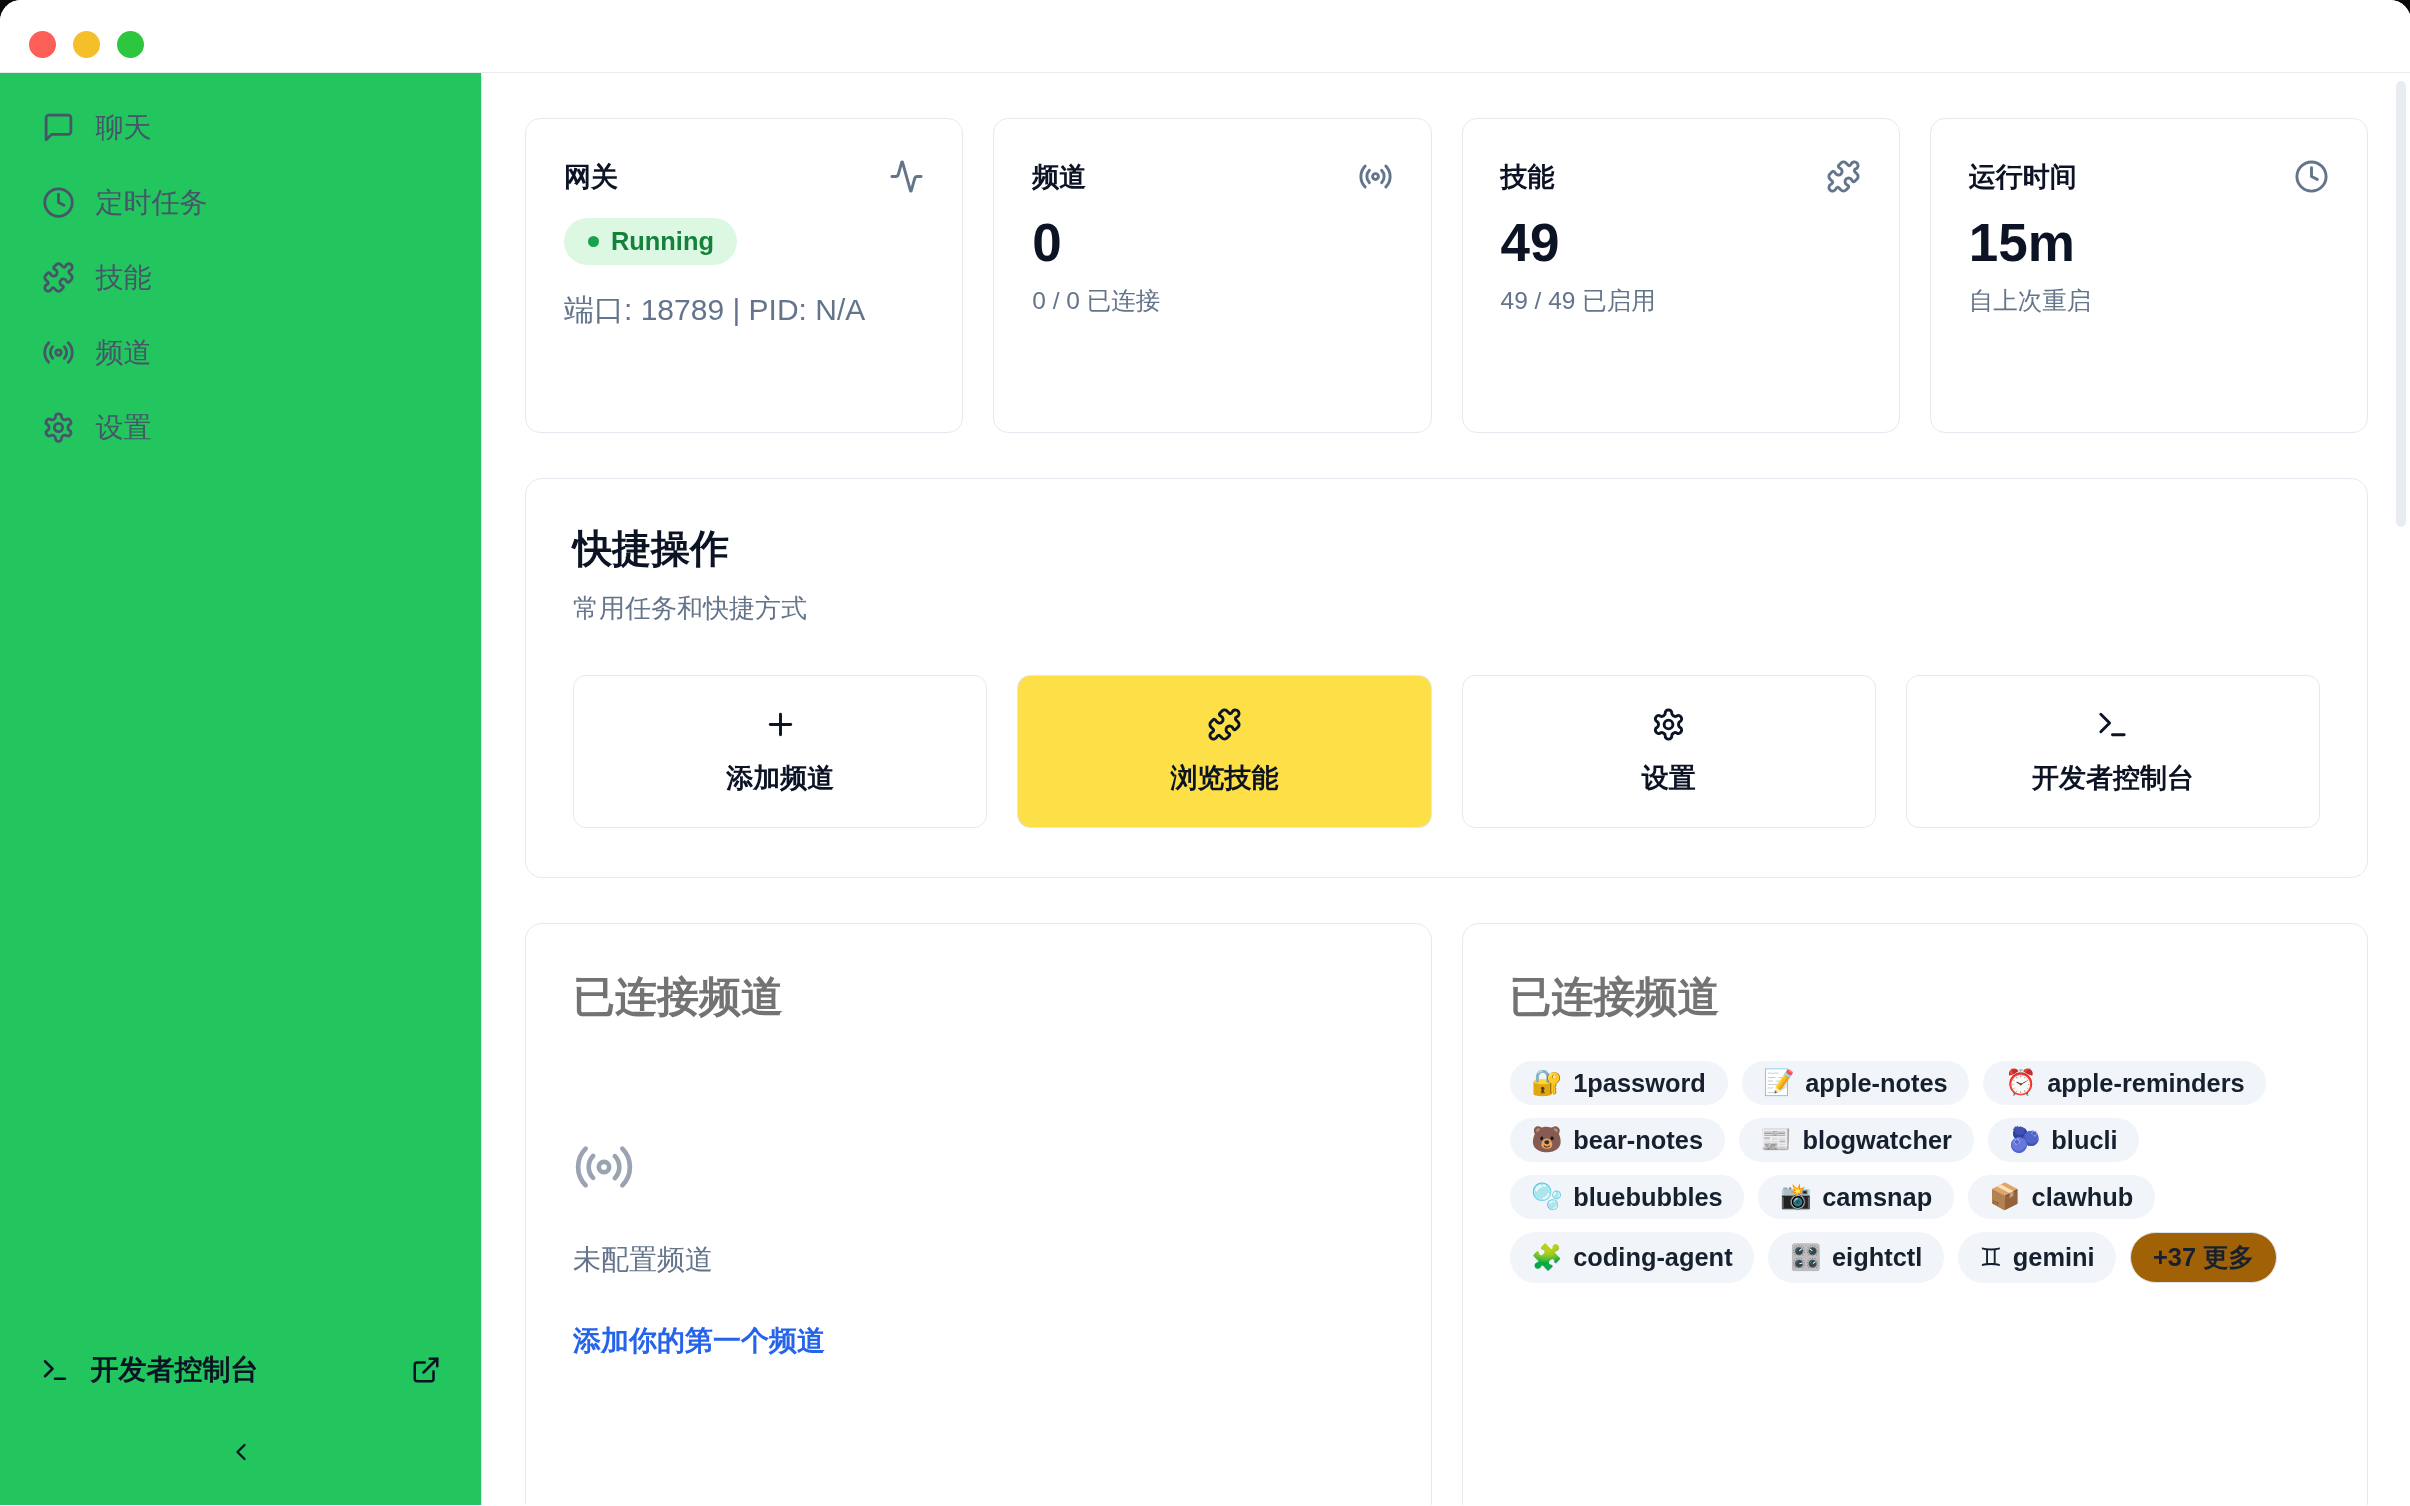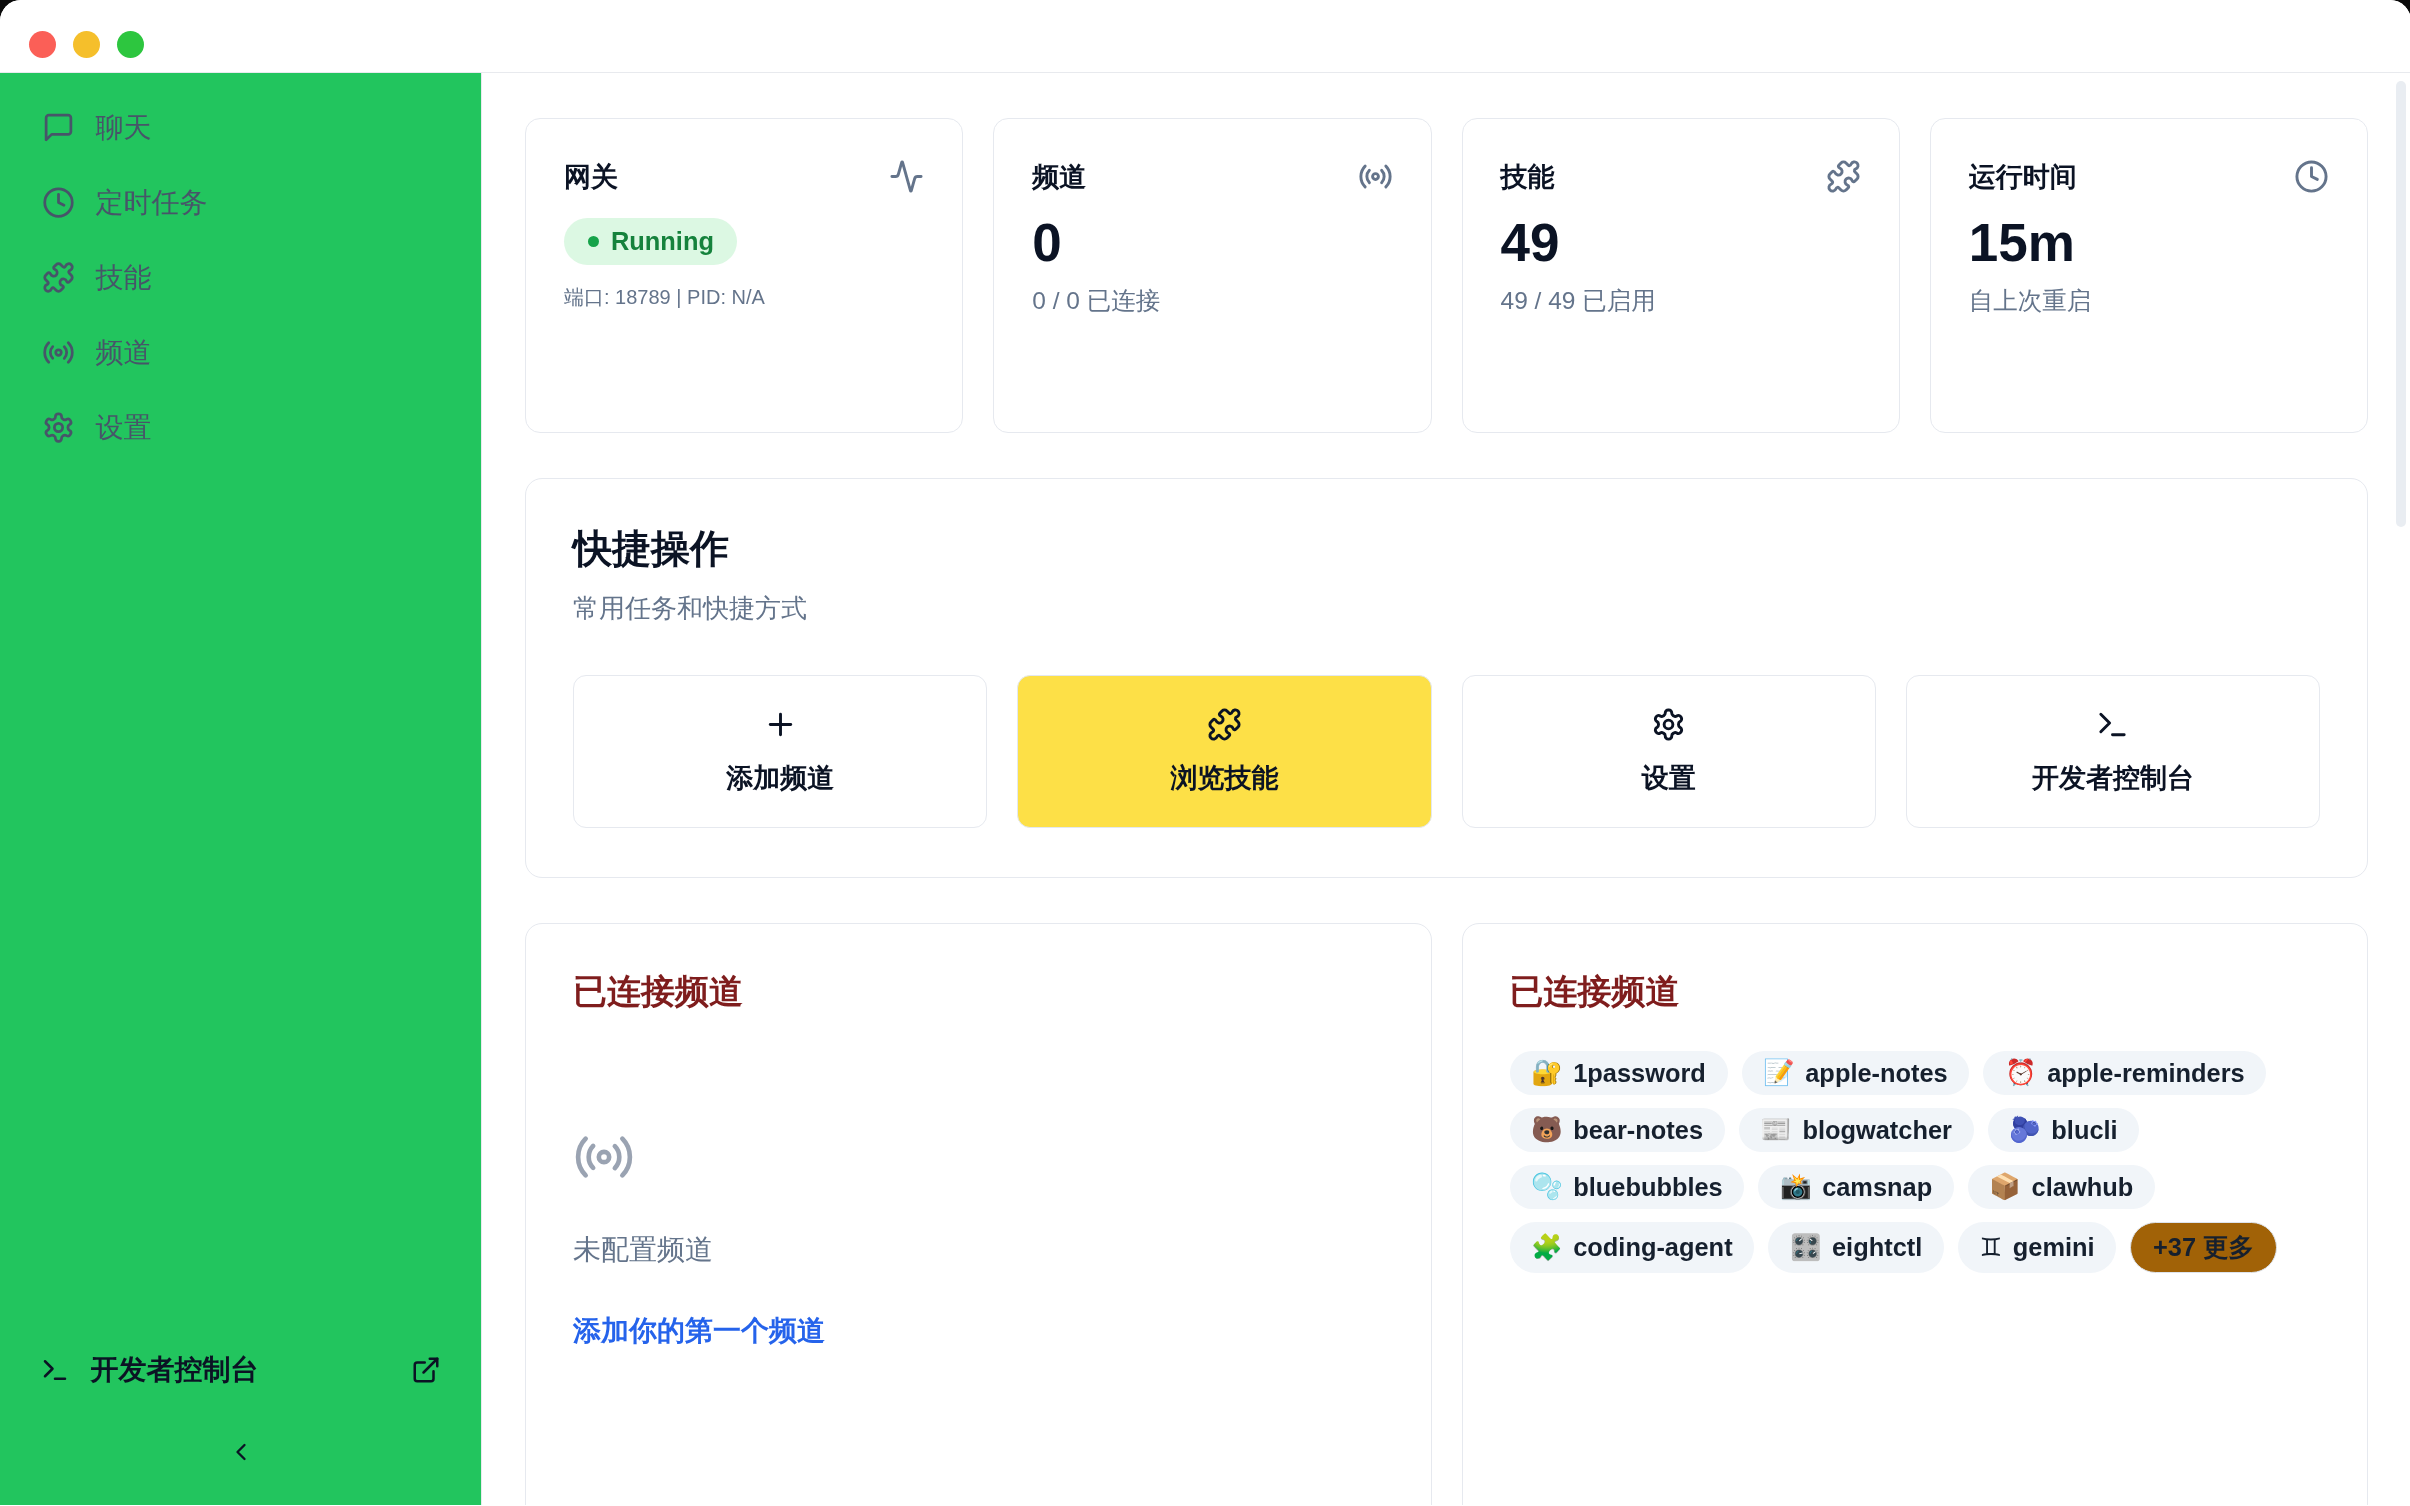--- a/index.html
+++ b/index.html
@@ -36,34 +36,34 @@
   .stats-grid { display:grid; grid-template-columns:repeat(4,1fr); gap:30px; margin-bottom:45px; }
   .stat-card { height:315px; border:0.9px solid #e6e9ef; border-radius:15px; padding:40px 38px; background:#fff; }
   .stat-head { display:flex; justify-content:space-between; align-items:flex-start; }
   .stat-title { font-size:27px; font-weight:700; color:#0b1324; }
   .stat-head svg { width:35px; height:35px; color:#64748b; }
   .stat-value { font-size:53px; font-weight:800; color:#0b1324; margin-top:21px; line-height:1; }
   .stat-sub { font-size:24.5px; color:#64748b; margin-top:15px; }
   .badge { display:inline-flex; align-items:center; gap:12.2px; margin-top:22.6px; padding:9.4px 23.5px; border-radius:941px; background:#dcf8e3; }
   .badge-dot { width:11.3px; height:11.3px; border-radius:50%; background:#16a34a; }
   .badge-label { font-size:25.4px; font-weight:700; color:#15823c; }
-  .gateway-sub { font-size:20px; color:#64748b; margin-top:19px; }
+  .gateway-sub { font-size:30px; color:#64748b; margin-top:25px; }
 
   .qa-card { border:0.9px solid #e6e9ef; border-radius:17px; padding:43px 47px 49px; margin-bottom:45px; background:#fff; }
   .qa-title { font-size:39px; font-weight:800; color:#0b1324; }
   .qa-sub { font-size:26px; color:#64748b; margin-top:15px; }
   .qa-grid { display:grid; grid-template-columns:repeat(4,1fr); gap:30px; margin-top:49px; }
   .qa-tile { height:153px; border:0.9px solid #e6e9ef; border-radius:13px; display:flex; flex-direction:column; align-items:center; justify-content:center; gap:18px; background:#fff; cursor:pointer; }
   .qa-tile svg { width:35px; height:35px; color:#0b1324; }
   .qa-tile-label { font-size:27px; font-weight:600; color:#0b1324; }
   .qa-tile.highlighted { background:#fde047; border-color:#e3e8ef;justify-content:center; }
 
   .bottom-grid { display:grid; grid-template-columns:repeat(2,1fr); gap:30px; }
   .panel { border:0.9px solid #e6e9ef; border-radius:17px; padding:45px 47px; height:603px; background:#fff; }
-  .panel-title { font-size:34px; font-weight:800; color:#7f1d1d; }
+  .panel-title { font-size:42px; font-weight:800; color:#737373; }
   .empty-state { display:flex; flex-direction:column; align-items:flex-start; text-align:center; margin-top:111px; }
   .empty-state svg { width:62px; height:62px; color:#9aa3b2; }
   .empty-text { font-size:28px; color:#64748b; margin-top:43px; }
   .empty-link { font-size:28px; font-weight:600; color:#2563eb; margin-top:43px; cursor:pointer; }
 
   .tags { display:flex; flex-wrap:wrap; gap:13px 14px; margin-top:36px; }
   .tag { display:inline-flex; align-items:center; gap:10.4px; padding:7.5px 21.7px; border-radius:941px; background:#f1f5f9; font-size:25.4px; font-weight:700; color:#16202e; }
   .tag .emoji { font-size:25.4px; line-height:1; }
   .tag.more { background:#a16207; border:1.9px solid #dde3ec; font-weight:700; cursor:pointer; }
 

